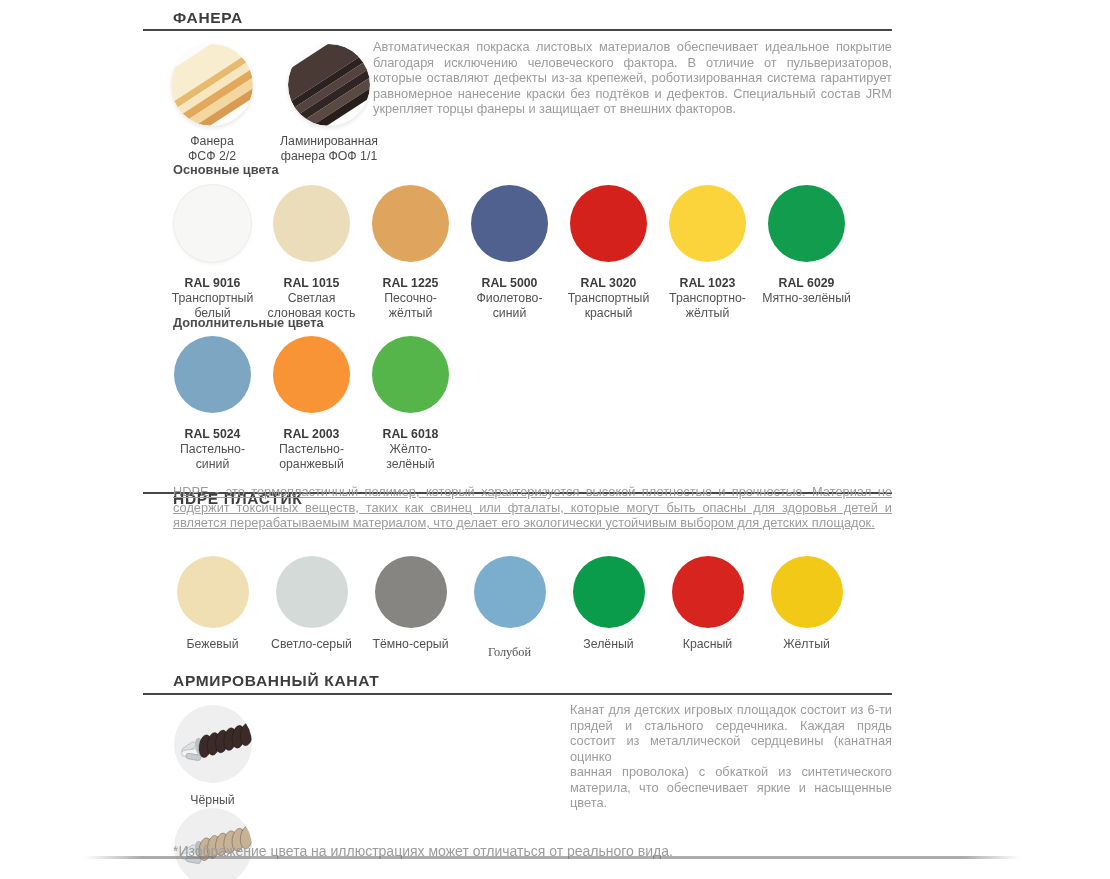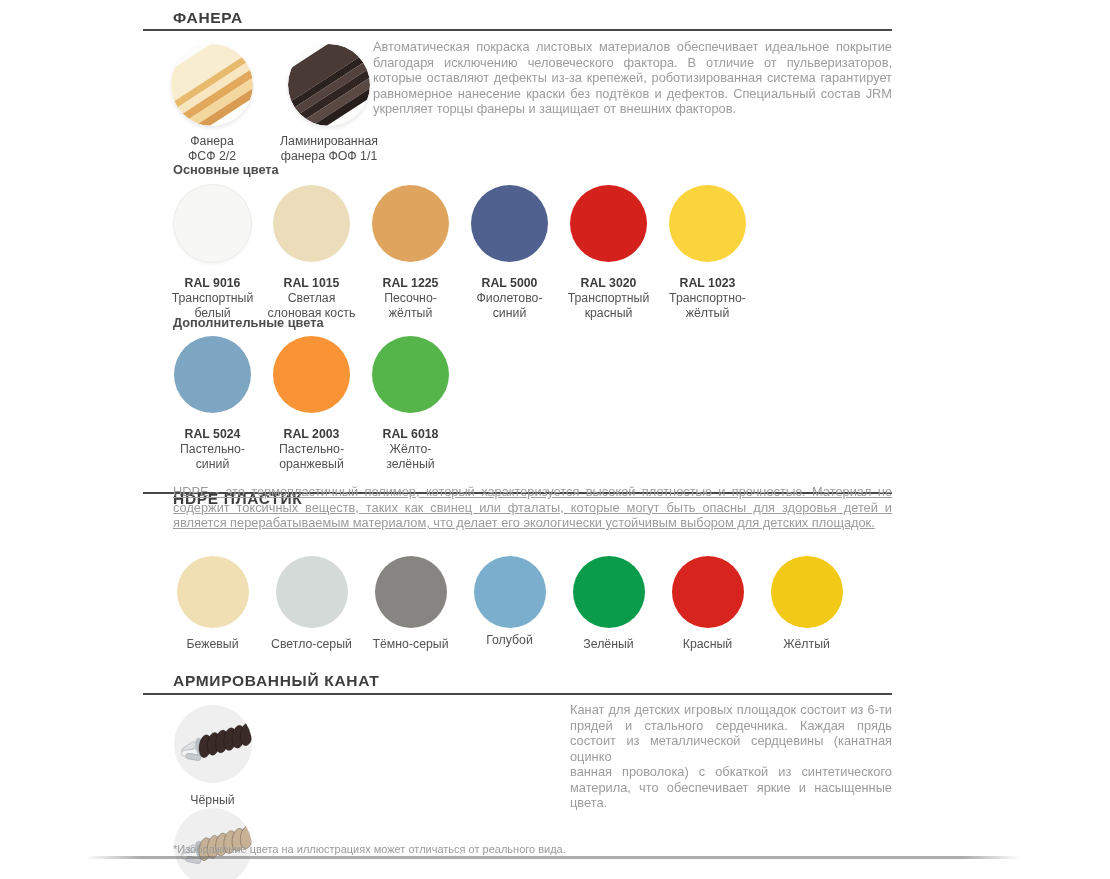--- a/index.html
+++ b/index.html
@@ -22,21 +22,21 @@
   .col{flex:0 0 99px;width:99px;text-align:center;}
   .swatch{width:77px;height:77px;border-radius:50%;background:var(--swatch);margin:0 auto;}
   .swatch.sm{width:72px;height:72px;}
   .swatch.ringed{box-shadow:0 0 0 1px #ececea, 0 2px 4px rgba(0,0,0,.06);}
   .code{margin-top:14px;font-size:12.3px;font-weight:700;color:#3c3c3c;}
   .cname{margin-top:1px;font-size:12.3px;line-height:15px;color:#525252;}
   .figrow{position:absolute;display:flex;}
   .fig{text-align:center;}
   .fig .img{margin:0 auto;border-radius:50%;box-shadow:0 2px 4px rgba(0,0,0,.10);}
   .figlabel{margin-top:4px;font-size:12.3px;line-height:15px;color:#4c4c4c;}
-  .footnote{position:absolute;left:173px;top:843px;font-size:11px;color:#9b9b9b;}
+  .footnote{position:absolute;left:173px;top:843px;font-size:14px;color:#9b9b9b;}
   .bottom-shadow{
     position:absolute;left:85px;top:856px;width:935px;height:3px;border-radius:2px;
     background:linear-gradient(to right,rgba(110,110,110,0),rgba(105,105,105,.55) 6%,rgba(105,105,105,.55) 94%,rgba(110,110,110,0));
     filter:blur(.6px);
   }
 </style>
 </head>
 <body>
 
 <div class="page">
@@ -125,20 +125,25 @@
       <div class="code">RAL 3020</div>
       <div class="cname pre">Транспортный
 красный</div>
     </div>
     <div class="col" style="--swatch: #FBD33B;">
       <div class="swatch"></div>
       <div class="code">RAL 1023</div>
       <div class="cname pre">Транспортно-
 жёлтый</div>
     </div>
+    <div class="col" style="--swatch: #129C4D;">
+      <div class="swatch"></div>
+      <div class="code">RAL 6029</div>
+      <div class="cname pre">Мятно-зелёный</div>
+    </div>
   </div>
 
   <div class="subhead" style="top:315px;">Дополнительные цвета</div>
 
   <div class="row" style="top:336px;">
     <div class="col" style="--swatch: #7CA6C2;">
       <div class="swatch"></div>
       <div class="code">RAL 5024</div>
       <div class="cname pre">Пастельно-
 синий</div>
@@ -170,21 +175,21 @@
     <div class="col" style="--swatch: #D3DAD7;">
       <div class="swatch sm"></div>
       <div class="cname" style="margin-top:9px;">Светло-серый</div>
     </div>
     <div class="col" style="--swatch: #878582;">
       <div class="swatch sm"></div>
       <div class="cname" style="margin-top:9px;">Тёмно-серый</div>
     </div>
     <div class="col" style="--swatch: #7BAECD;">
       <div class="swatch sm"></div>
-      <div class="cname" style="margin-top:5px;">Голубой</div>
+      <div class="cname" style="margin-top:17px;font-family:Liberation Serif, serif;">Голубой</div>
     </div>
     <div class="col" style="--swatch: #0A9C4A;">
       <div class="swatch sm"></div>
       <div class="cname" style="margin-top:9px;">Зелёный</div>
     </div>
     <div class="col" style="--swatch: #D8241F;">
       <div class="swatch sm"></div>
       <div class="cname" style="margin-top:9px;">Красный</div>
     </div>
     <div class="col" style="--swatch: #F3C917;">

